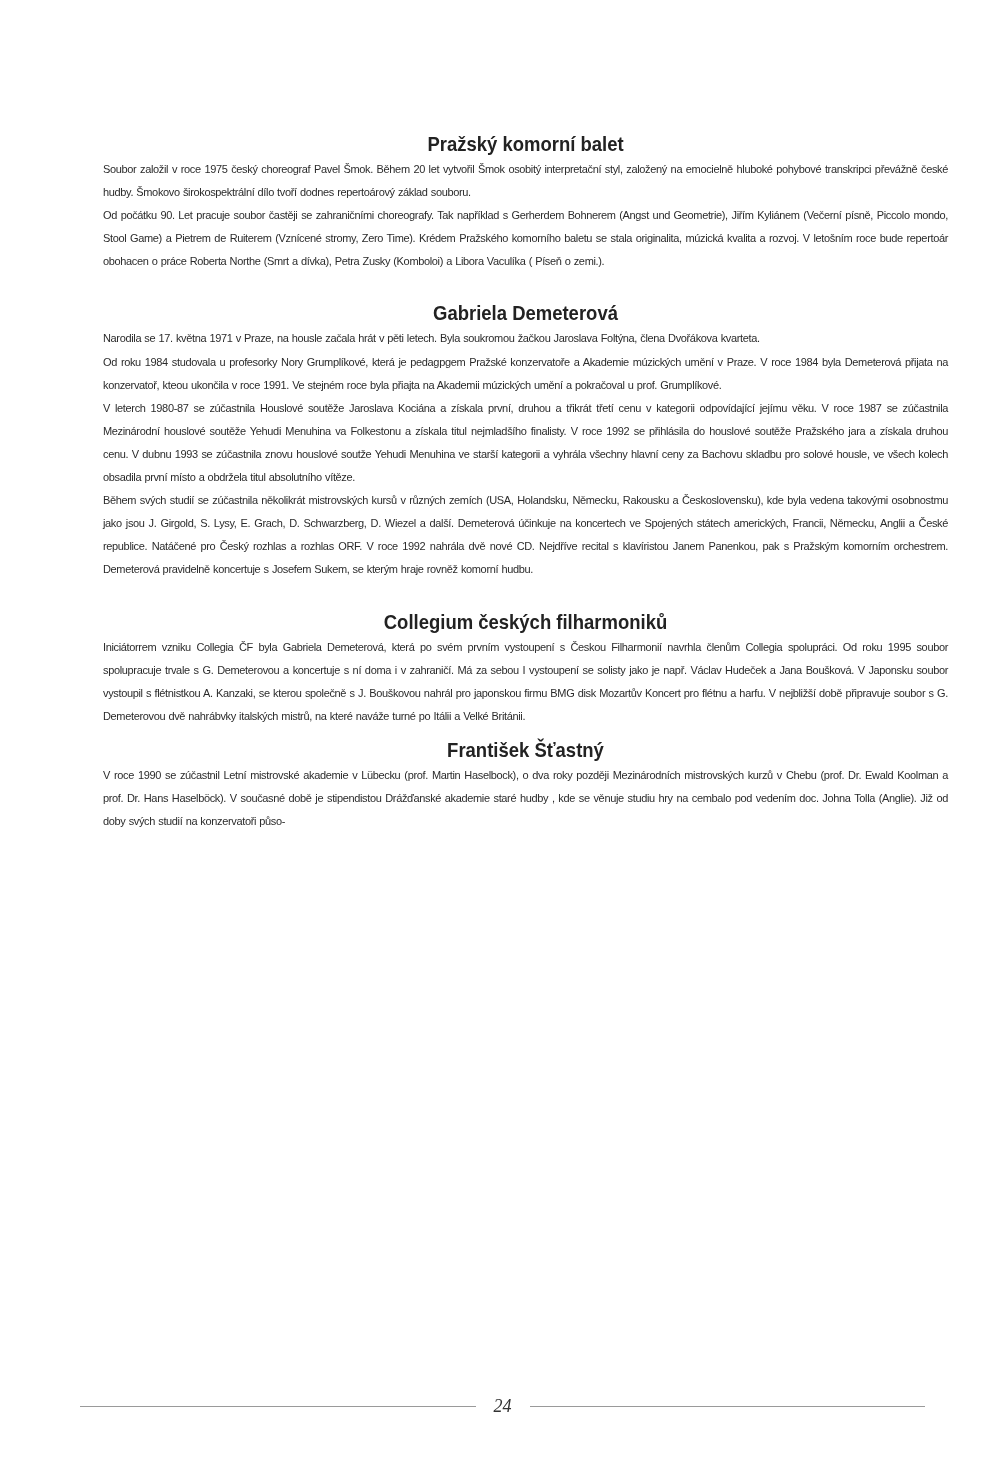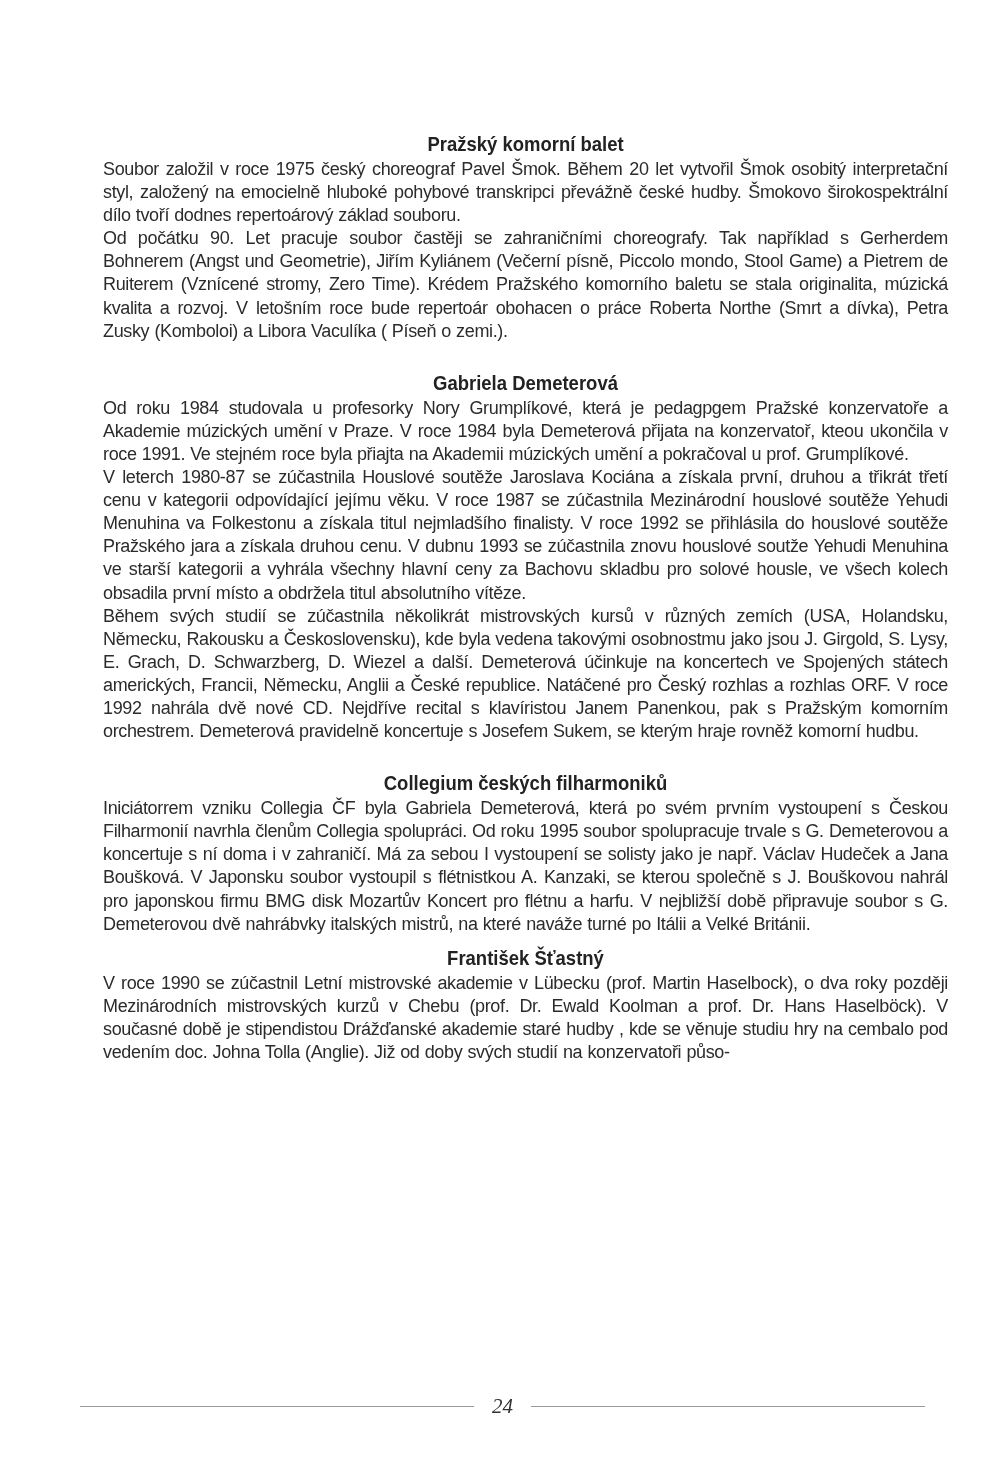--- a/index.html
+++ b/index.html
@@ -10,50 +10,51 @@
     .page {
       position: absolute; left: 80px; top: 130px; width: 845px; margin-left: 23px;
     }
     .section-title {
       font-family: "Liberation Sans", sans-serif;
       font-weight: bold; font-size: 21px; text-align: center;
       margin: 0; line-height: 28px; color: #222;
       transform: scaleX(0.88); transform-origin: center;
     }
     .para {
-      font-size: 18px; line-height: 23.1px; margin: 0;
+      font-size: 11px; line-height: 23.1px; margin: 0;
       text-align: justify; letter-spacing: -0.35px;
       word-spacing: 0.5px;
     }
     .gap-lg { height: 26px; }
     .gap-sm { height: 8px; }
     .footer {
       position: absolute; left: 80px; top: 1392px; width: 845px; height: 28px;
       display: flex; align-items: center;
     }
     .footer .rule { flex: 1; border-top: 1px solid #9a9a9a; height: 0; }
     .footer .num {
       font-family: "Liberation Serif", serif; font-style: italic;
-      font-size: 21px; color: #333; padding: 0 18px;
+      font-size: 18px; color: #333; padding: 0 18px;
     }
   </style>
 </head>
 <body>
 
 <div class="page">
 
   <section>
     <h2 class="section-title">Pražský komorní balet</h2>
     <p class="para">Soubor založil v roce 1975 český choreograf Pavel Šmok. Během 20 let vytvořil Šmok osobitý interpretační styl, založený na emocielně hluboké pohybové transkripci převážně české hudby. Šmokovo širokospektrální dílo tvoří dodnes repertoárový základ souboru.</p>
     <p class="para">Od počátku 90. Let pracuje soubor častěji se zahraničními choreografy. Tak například s Gerherdem Bohnerem (Angst und Geometrie), Jiřím Kyliánem (Večerní písně, Piccolo mondo, Stool Game) a Pietrem de Ruiterem (Vznícené stromy, Zero Time). Krédem Pražského komorního baletu se stala originalita, múzická kvalita a rozvoj. V letošním roce bude repertoár obohacen o práce Roberta Northe (Smrt a dívka), Petra Zusky (Komboloi) a Libora Vaculíka ( Píseň o zemi.).</p>
   </section>
   <div class="gap-lg"></div>
 
   <section>
     <h2 class="section-title">Gabriela Demeterová</h2>
+    <p class="para">Narodila se 17. května 1971 v Praze, na housle začala hrát v pěti letech. Byla soukromou žačkou Jaroslava Foltýna, člena Dvořákova kvarteta.</p>
     <p class="para">Od roku 1984 studovala u profesorky Nory Grumplíkové, která je pedagpgem Pražské konzervatoře a Akademie múzických umění v Praze. V roce 1984 byla Demeterová přijata na konzervatoř, kteou ukončila v roce 1991. Ve stejném roce byla přiajta na Akademii múzických umění a pokračoval u prof. Grumplíkové.</p>
     <p class="para">V leterch 1980-87 se zúčastnila Houslové soutěže Jaroslava Kociána a získala první, druhou a třikrát třetí cenu v kategorii odpovídající jejímu věku. V roce 1987 se zúčastnila Mezinárodní houslové soutěže Yehudi Menuhina va Folkestonu a získala titul nejmladšího finalisty. V roce 1992 se přihlásila do houslové soutěže Pražského jara a získala druhou cenu. V dubnu 1993 se zúčastnila znovu houslové soutže Yehudi Menuhina ve starší kategorii a vyhrála všechny hlavní ceny za Bachovu skladbu pro solové housle, ve všech kolech obsadila první místo a obdržela titul absolutního vítěze.</p>
     <p class="para">Během svých studií se zúčastnila několikrát mistrovských kursů v různých zemích (USA, Holandsku, Německu, Rakousku a Československu), kde byla vedena takovými osobnostmu jako jsou J. Girgold, S. Lysy, E. Grach, D. Schwarzberg, D. Wiezel a další. Demeterová účinkuje na koncertech ve Spojených státech amerických, Francii, Německu, Anglii a České republice. Natáčené pro Český rozhlas a rozhlas ORF. V roce 1992 nahrála dvě nové CD. Nejdříve recital s klavíristou Janem Panenkou, pak s Pražským komorním orchestrem. Demeterová pravidelně koncertuje s Josefem Sukem, se kterým hraje rovněž komorní hudbu.</p>
   </section>
   <div class="gap-lg"></div>
 
   <section>
     <h2 class="section-title">Collegium českých filharmoniků</h2>
     <p class="para">Iniciátorrem vzniku Collegia ČF byla Gabriela Demeterová, která po svém prvním vystoupení s Českou Filharmonií navrhla členům Collegia spolupráci. Od roku 1995 soubor spolupracuje trvale s G. Demeterovou a koncertuje s ní doma i v zahraničí. Má za sebou I vystoupení se solisty jako je např. Václav Hudeček a Jana Boušková. V Japonsku soubor vystoupil s flétnistkou A. Kanzaki, se kterou společně s J. Bouškovou nahrál pro japonskou firmu BMG disk Mozartův Koncert pro flétnu a harfu. V nejbližší době připravuje soubor s G. Demeterovou dvě nahrábvky italských mistrů, na které naváže turné po Itálii a Velké Británii.</p>
   </section>

